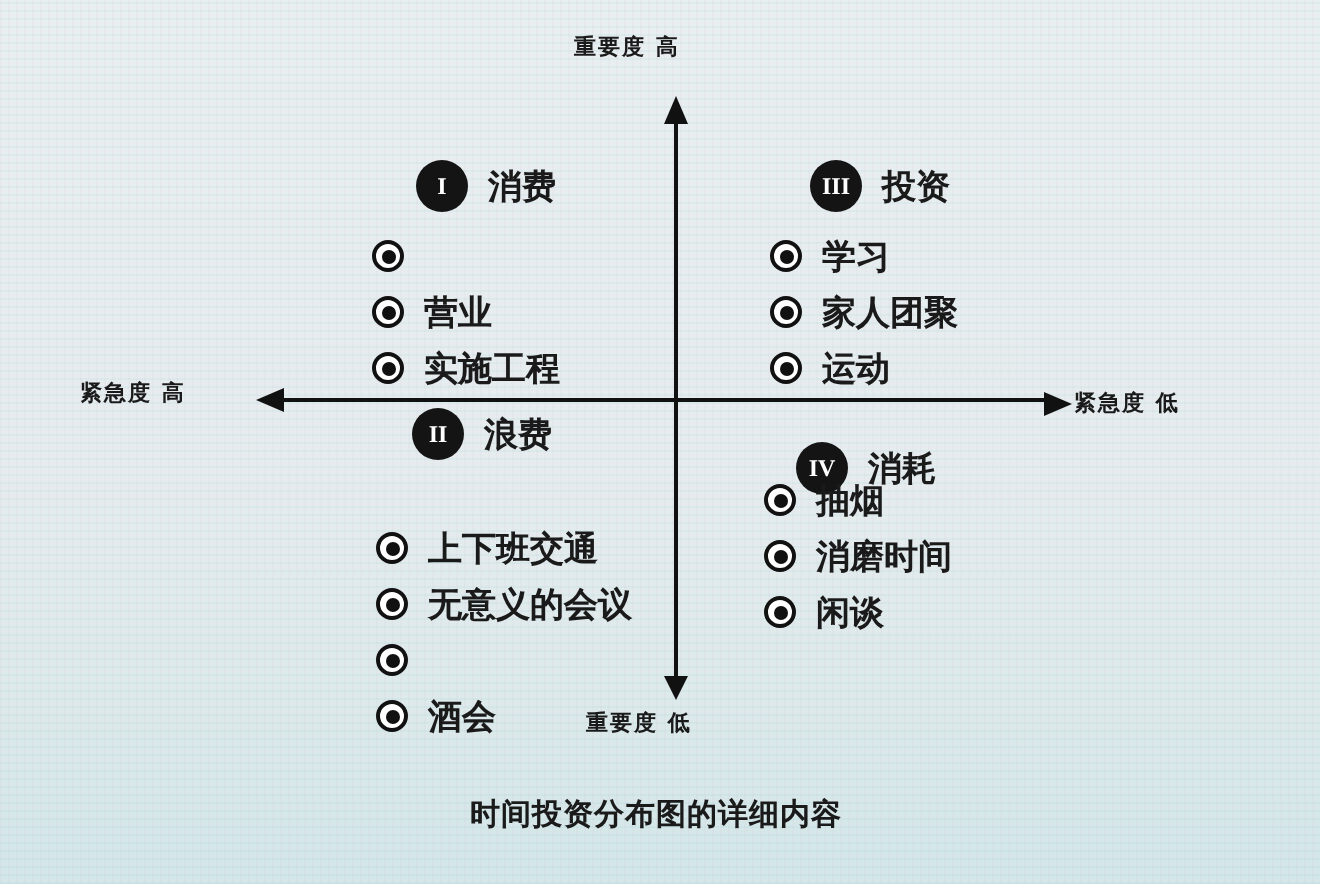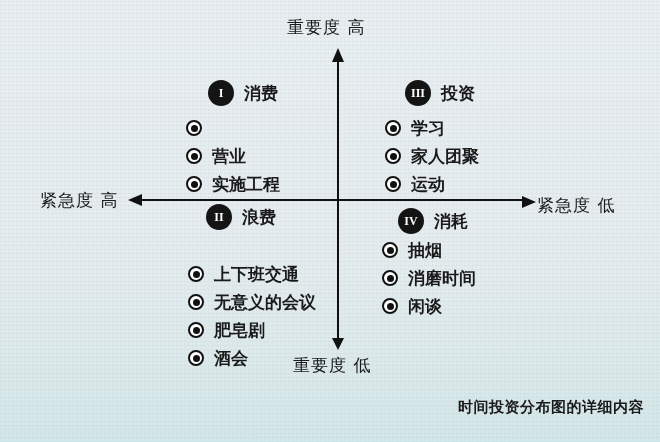--- a/index.html
+++ b/index.html
@@ -9,41 +9,41 @@
     font-family: "DejaVu Sans", "Liberation Sans", sans-serif;
     color:#1a1a1a;
   }
   .moire {
     position:absolute; inset:0; pointer-events:none;
     background-image:
       repeating-linear-gradient(0deg, rgba(120,200,210,0.10) 0px, rgba(120,200,210,0.10) 1px, transparent 1px, transparent 4px),
       repeating-linear-gradient(90deg, rgba(200,170,200,0.07) 0px, rgba(200,170,200,0.07) 1px, transparent 1px, transparent 4px);
   }
   .axis-label {
-    position:absolute; font-size:17px; font-weight:normal; letter-spacing:1px; white-space:nowrap;
+    position:absolute; font-size:11px; font-weight:bold; letter-spacing:1px; white-space:nowrap;
     font-family: "DejaVu Serif", "Liberation Serif", serif;
   }
   .axis-line { position:absolute; background:#111; }
   .arrow { position:absolute; width:0; height:0; }
   .quad-header { position:absolute; display:flex; align-items:center; }
   .roman {
     width:26px; height:26px; border-radius:50%; background:#141414; color:#fff;
     display:flex; align-items:center; justify-content:center;
     font-size:12px; font-weight:bold; font-family:"Liberation Serif", serif; margin-right:10px;
   }
   .quad-title { font-size:17px; font-weight:bold; font-family:Liberation Sans, sans-serif; }
   .item-list { position:absolute; margin:0; padding:0; list-style:none; }
   .item { display:flex; align-items:center; height:28px; font-size:17px; font-weight:bold; font-family:"DejaVu Serif","Liberation Serif",serif; }
   .bullet {
     width:12px; height:12px; border-radius:50%; border:2.5px solid #111; background:#fff;
     display:flex; align-items:center; justify-content:center; margin-right:10px; flex-shrink:0;
   }
   .bullet::after { content:""; width:7px; height:7px; border-radius:50%; background:#111; }
   .caption {
-    position:absolute; left:0; right:16px; top:398px; text-align:right;
+    position:absolute; left:0; right:4px; top:398px; text-align:center;
     font-size:15px; font-weight:bold; letter-spacing:0.5px;
   }
 </style>
 </head>
 <body>
 
 <div class="moire"></div>
 
 <div class="axis-label" style="left:287px; top:16px;">重要度 高</div>
 <div class="axis-label" style="left:293px; top:354px;">重要度 低</div>
@@ -103,29 +103,28 @@
   <li class="item">
       <span class="bullet"></span>
       <span>上下班交通</span>
     </li>
   <li class="item">
       <span class="bullet"></span>
       <span>无意义的会议</span>
     </li>
   <li class="item">
       <span class="bullet"></span>
-      <span>肥皂剧</span>
     </li>
   <li class="item">
       <span class="bullet"></span>
       <span>酒会</span>
     </li>
 </ul>
 
-<div class="quad-header" style="left:398px; top:208px;">
+<div class="quad-header" style="left:398px; top:221px;">
   <div class="roman">IV</div>
   <div class="quad-title">消耗</div>
 </div>
 <ul class="item-list" style="left:382px; top:236px;">
   <li class="item">
       <span class="bullet"></span>
       <span>抽烟</span>
     </li>
   <li class="item">
       <span class="bullet"></span>

